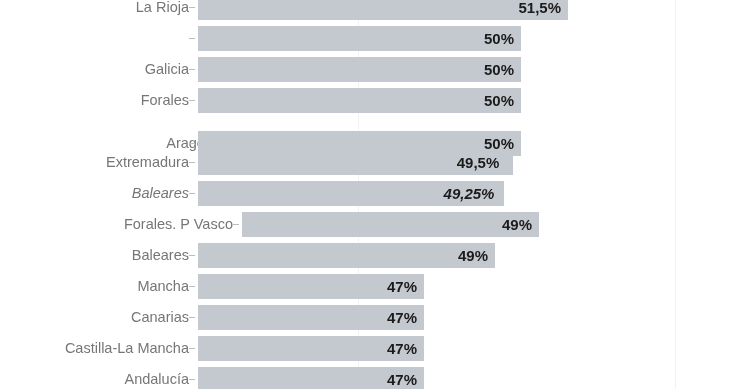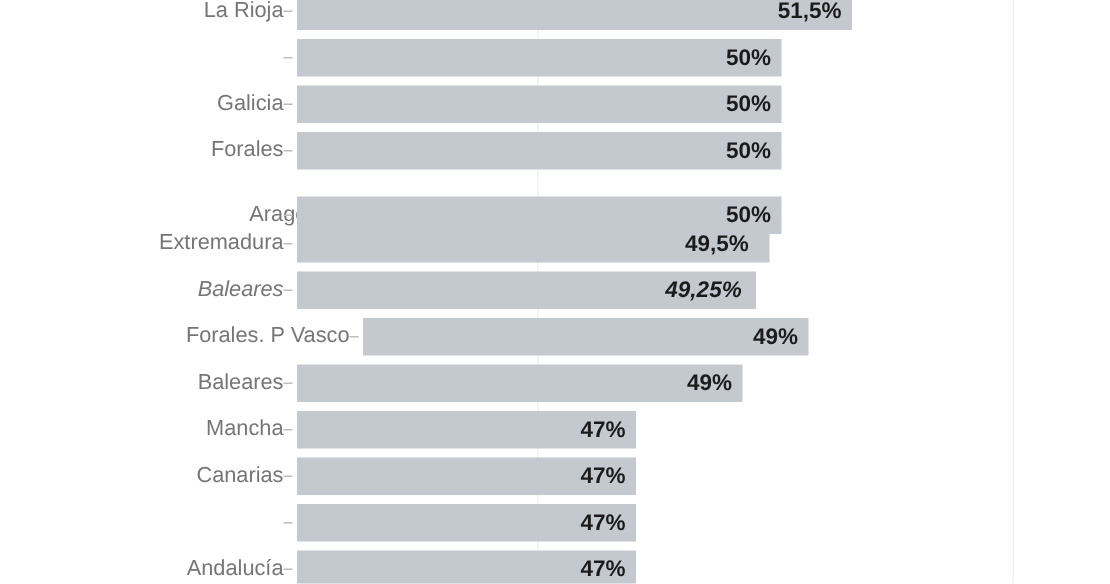--- a/index.html
+++ b/index.html
@@ -130,20 +130,21 @@
         <div class="bar" style="width: 226px; background: rgb(196, 201, 208);"></div>
         <div class="val-label" style="left: 361px; width: 56px; text-align: right;">47%</div>
       </div>
       <div class="row" style="top: 302px;">
         <div class="cat-label">Canarias</div>
         <div class="tick"></div>
         <div class="bar" style="width: 226px; background: rgb(196, 201, 208);"></div>
         <div class="val-label" style="left: 361px; width: 56px; text-align: right;">47%</div>
       </div>
       <div class="row" style="top: 333px;">
+        <div class="cat-label">Castilla-La Mancha</div>
         <div class="tick"></div>
         <div class="bar" style="width: 226px; background: rgb(196, 201, 208);"></div>
         <div class="val-label" style="left: 361px; width: 56px; text-align: right;">47%</div>
       </div>
       <div class="row" style="top: 364px;">
         <div class="cat-label">Andalucía</div>
         <div class="tick"></div>
         <div class="bar" style="width: 226px; background: rgb(196, 201, 208);"></div>
         <div class="val-label" style="left: 361px; width: 56px; text-align: right;">47%</div>
       </div>

